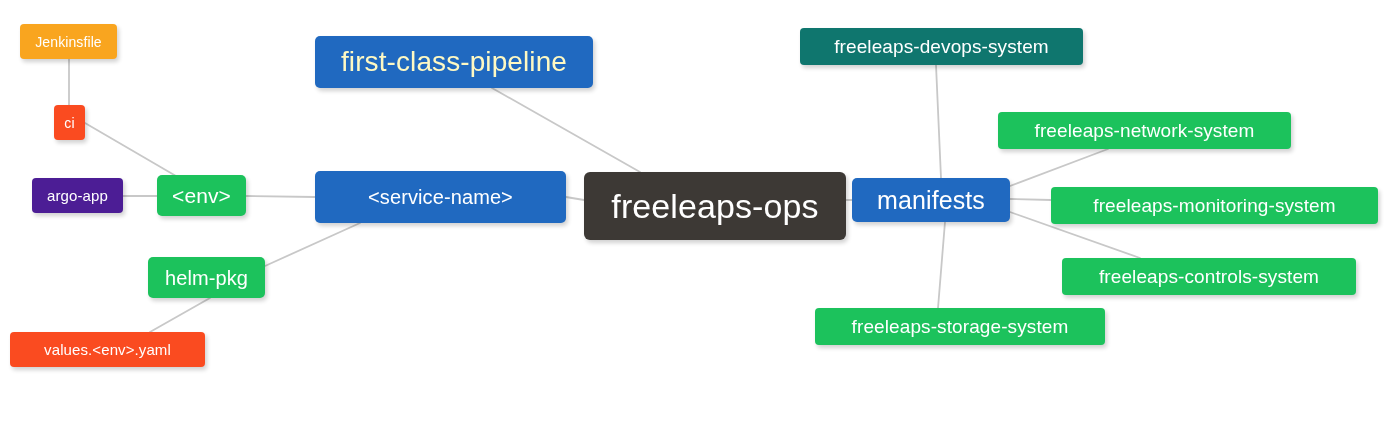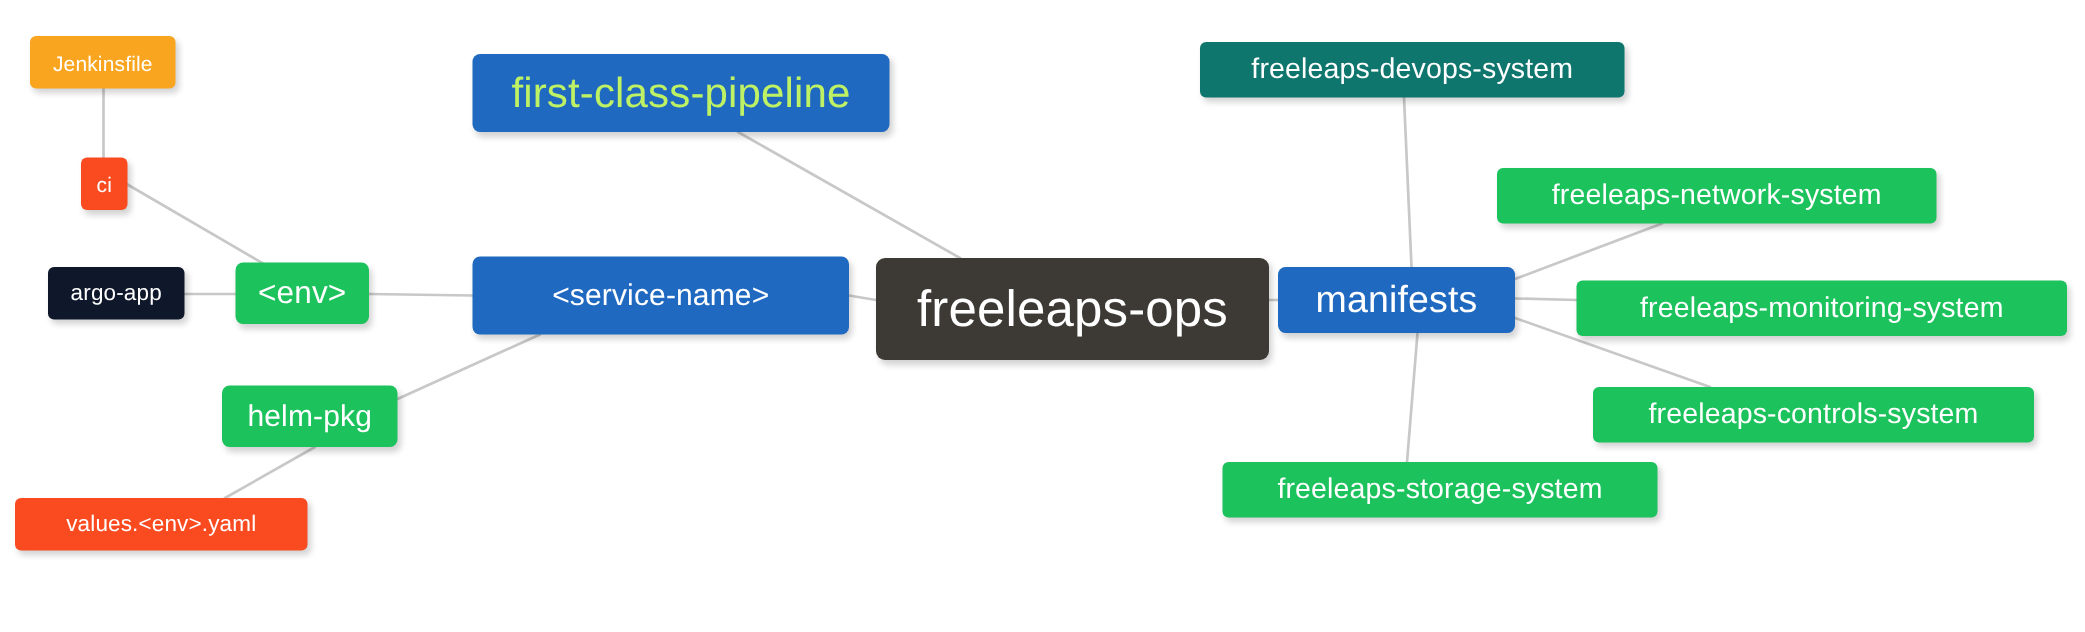--- a/index.html
+++ b/index.html
@@ -46,36 +46,36 @@
       <line x1="1010" y1="212" x2="1140" y2="258" stroke="#c8c8c8" stroke-width="1.8" stroke-linecap="round"></line>
       <line x1="945" y1="222" x2="938" y2="308" stroke="#c8c8c8" stroke-width="1.8" stroke-linecap="round"></line>
     </svg>
   <div id="nodes">
       <div class="node" style="left: 20px; top: 24px; width: 97px; height: 35px; font-size: 14px; border-radius: 4px; background: rgb(249, 165, 31); color: rgb(255, 255, 255);">
         <span>Jenkinsfile</span>
       </div>
       <div class="node" style="left: 54px; top: 105px; width: 31px; height: 35px; font-size: 14px; border-radius: 4px; background: rgb(250, 75, 32); color: rgb(255, 255, 255);">
         <span>ci</span>
       </div>
-      <div class="node" style="left: 32px; top: 178px; width: 91px; height: 35px; font-size: 15px; border-radius: 4px; background: #0f172a; color: rgb(255, 255, 255);">
+      <div class="node" style="left: 32px; top: 178px; width: 91px; height: 35px; font-size: 15px; border-radius: 4px; background: #4c1d95; color: rgb(255, 255, 255);">
         <span>argo-app</span>
       </div>
       <div class="node" style="left: 157px; top: 175px; width: 89px; height: 41px; font-size: 21px; border-radius: 5px; background: rgb(28, 194, 92); color: rgb(255, 255, 255);">
         <span>&lt;env&gt;</span>
       </div>
       <div class="node" style="left: 10px; top: 332px; width: 195px; height: 35px; font-size: 15px; border-radius: 4px; background: rgb(250, 75, 32); color: rgb(255, 255, 255);">
         <span>values.&lt;env&gt;.yaml</span>
       </div>
       <div class="node" style="left: 148px; top: 257px; width: 117px; height: 41px; font-size: 20px; border-radius: 5px; background: rgb(28, 194, 92); color: rgb(255, 255, 255);">
         <span>helm-pkg</span>
       </div>
       <div class="node" style="left: 315px; top: 171px; width: 251px; height: 52px; font-size: 20px; border-radius: 5px; background: rgb(32, 105, 192); color: rgb(255, 255, 255);">
         <span>&lt;service-name&gt;</span>
       </div>
-      <div class="node" style="left: 315px; top: 36px; width: 278px; height: 52px; font-size: 28px; border-radius: 5px; background: rgb(32, 105, 192); color: #bef264;">
+      <div class="node" style="left: 315px; top: 36px; width: 278px; height: 52px; font-size: 28px; border-radius: 5px; background: rgb(32, 105, 192); color: #fef9c3;">
         <span>first-class-pipeline</span>
       </div>
       <div class="node" style="left: 584px; top: 172px; width: 262px; height: 68px; font-size: 34px; border-radius: 6px; background: rgb(61, 57, 53); color: rgb(255, 255, 255);">
         <span>freeleaps-ops</span>
       </div>
       <div class="node" style="left: 852px; top: 178px; width: 158px; height: 44px; font-size: 25px; border-radius: 5px; background: rgb(32, 105, 192); color: rgb(255, 255, 255);">
         <span>manifests</span>
       </div>
       <div class="node" style="left: 800px; top: 28px; width: 283px; height: 37px; font-size: 19px; border-radius: 4px; background: #0f766e; color: rgb(255, 255, 255); text-align: right;">
         <span>freeleaps-devops-system</span>

